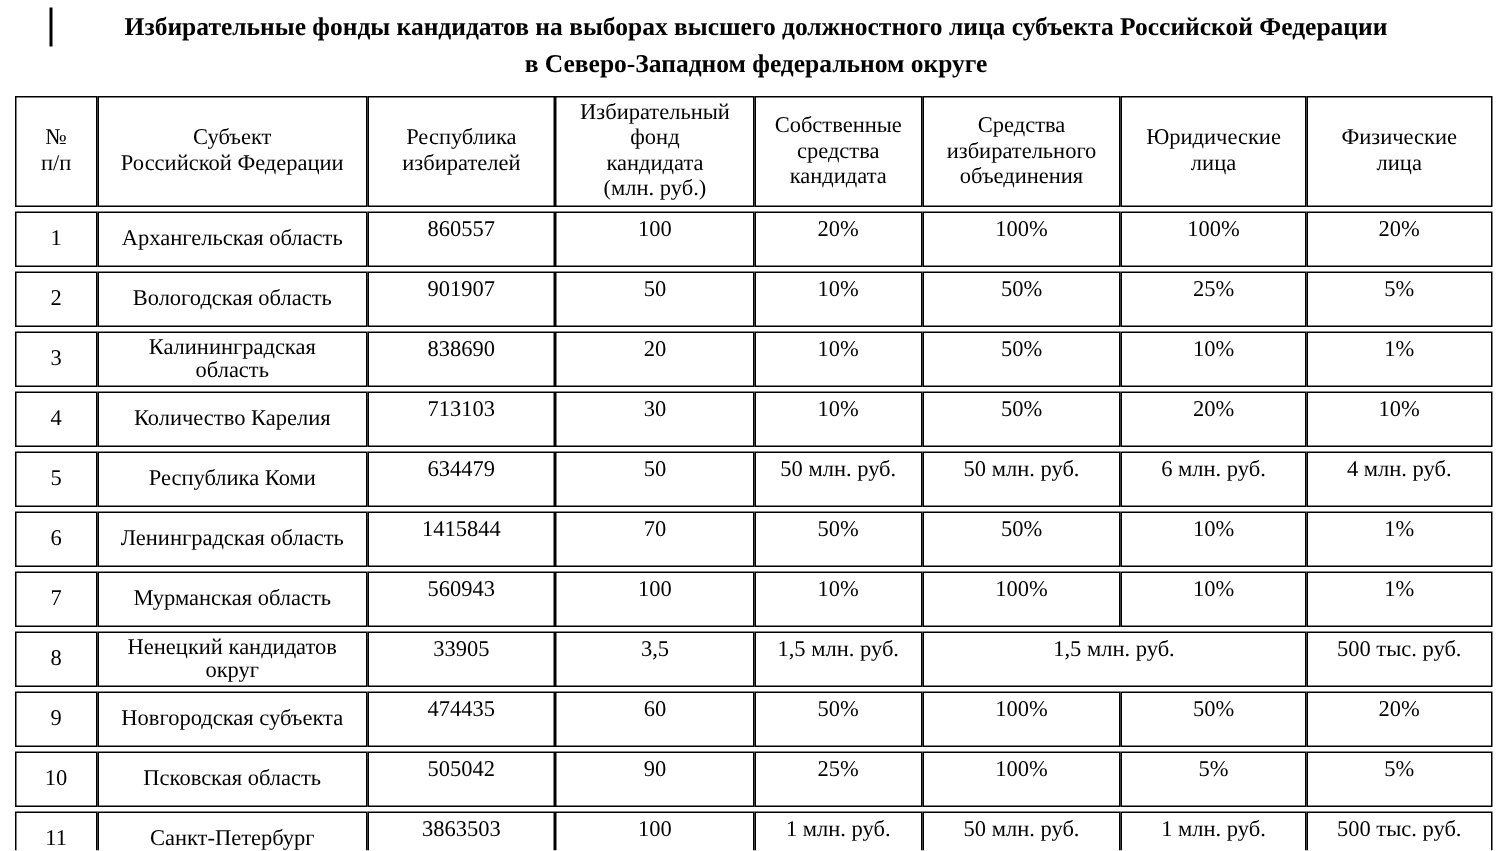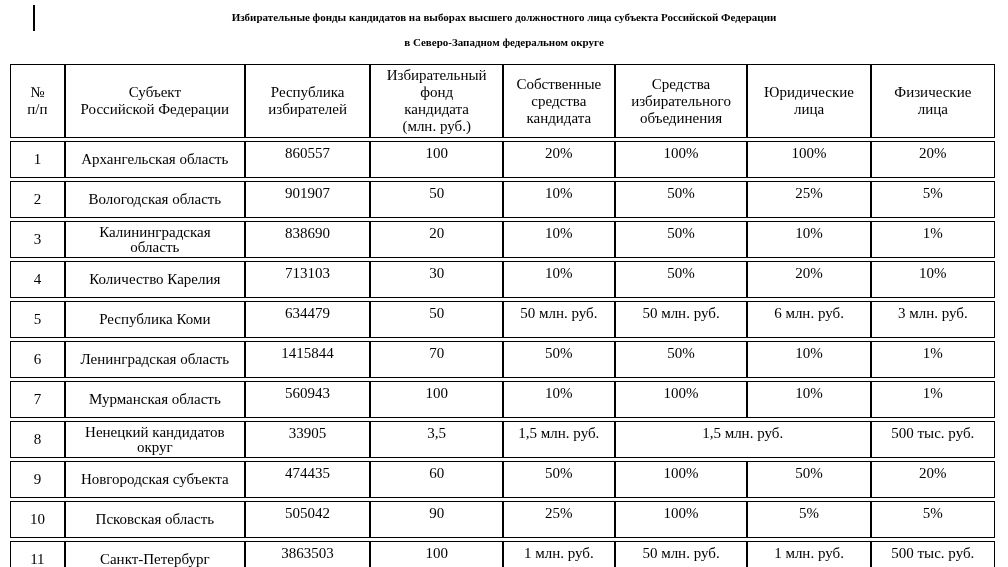--- a/index.html
+++ b/index.html
@@ -21,21 +21,21 @@
     height: 26px;
     background: #000000;
   }
   .title {
     position: absolute;
     left: 0;
     top: 5px;
     width: 1008px;
     text-align: center;
     font-weight: bold;
-    font-size: 11px;
+    font-size: 17px;
     line-height: 25px;
     white-space: pre-line;
   }
   table.funds {
     position: absolute;
     left: 10px;
     top: 61px;
     width: 985px;
     border-collapse: separate;
     border-spacing: 0 3px;
@@ -145,21 +145,21 @@
         <td class="v-top">10%</td>
       </tr>
       <tr>
         <td class="v-mid">5</td>
         <td class="v-mid">Республика Коми</td>
         <td class="v-top">634479</td>
         <td class="v-top">50</td>
         <td class="v-top">50 млн. руб.</td>
         <td class="v-top">50 млн. руб.</td>
         <td class="v-top">6 млн. руб.</td>
-        <td class="v-top">3 млн. руб.</td>
+        <td class="v-top">4 млн. руб.</td>
       </tr>
       <tr>
         <td class="v-mid">6</td>
         <td class="v-mid">Ленинградская область</td>
         <td class="v-top">1415844</td>
         <td class="v-top">70</td>
         <td class="v-top">50%</td>
         <td class="v-top">50%</td>
         <td class="v-top">10%</td>
         <td class="v-top">1%</td>

